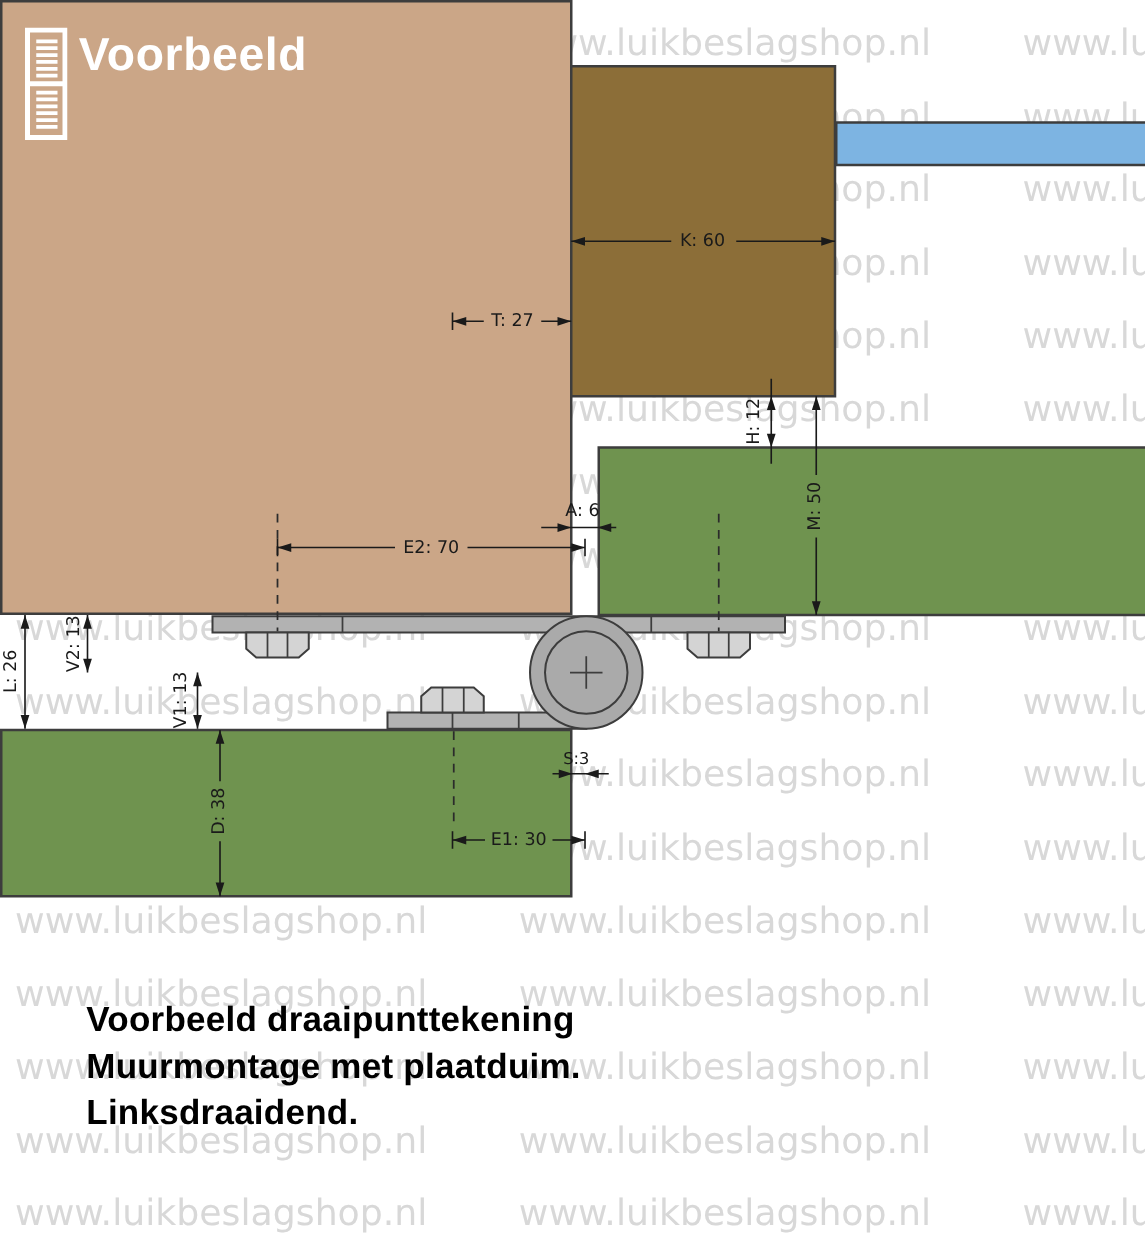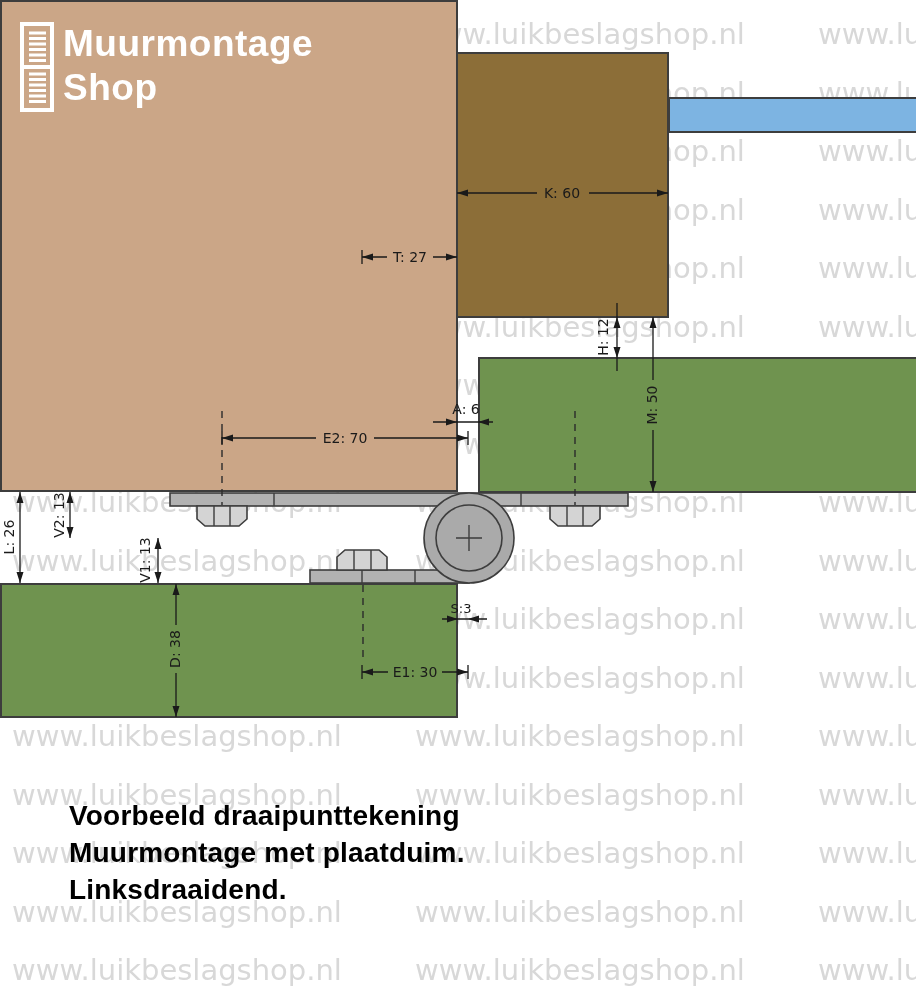--- a/index.html
+++ b/index.html
@@ -198,22 +198,21 @@
   </svg>
 
   <div id="logo">
     <svg id="logo-icon" width="34" height="90" viewBox="0 0 34 90">
       <rect x="2" y="2" width="30" height="86" fill="none" stroke="#ffffff" stroke-width="4"></rect>
       <line x1="2" y1="45" x2="32" y2="45" stroke="#ffffff" stroke-width="4"></line>
       <path stroke="#ffffff" stroke-width="3" fill="none" d="M9 11H26 M9 16.5H26 M9 22H26 M9 27.5H26 M9 33H26 M9 38.5H26
                M9 52H26 M9 57.5H26 M9 63H26 M9 68.5H26 M9 74H26 M9 79.5H26"></path>
     </svg>
     <div id="logo-text">
-      <div>Muurmontage</div>
-      <div>Shop</div>
+      <div>Voorbeeld</div>
     </div>
   </div>
 
   <div id="caption">
     <div>Voorbeeld draaipunttekening</div>
     <div>Muurmontage met plaatduim.</div>
     <div>Linksdraaidend.</div>
   </div>
 
 </div>

